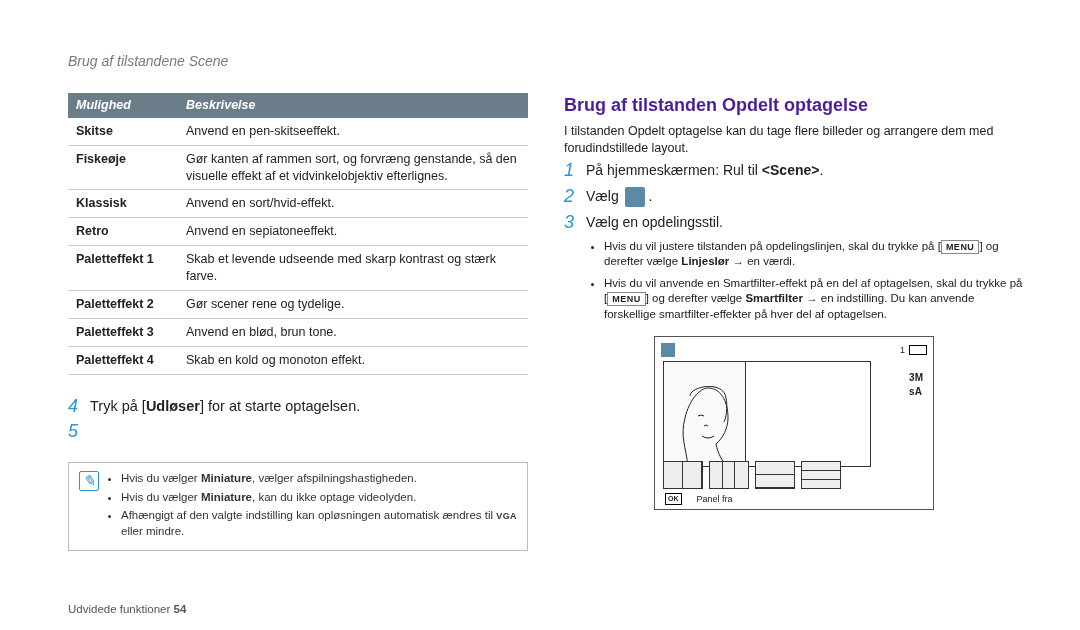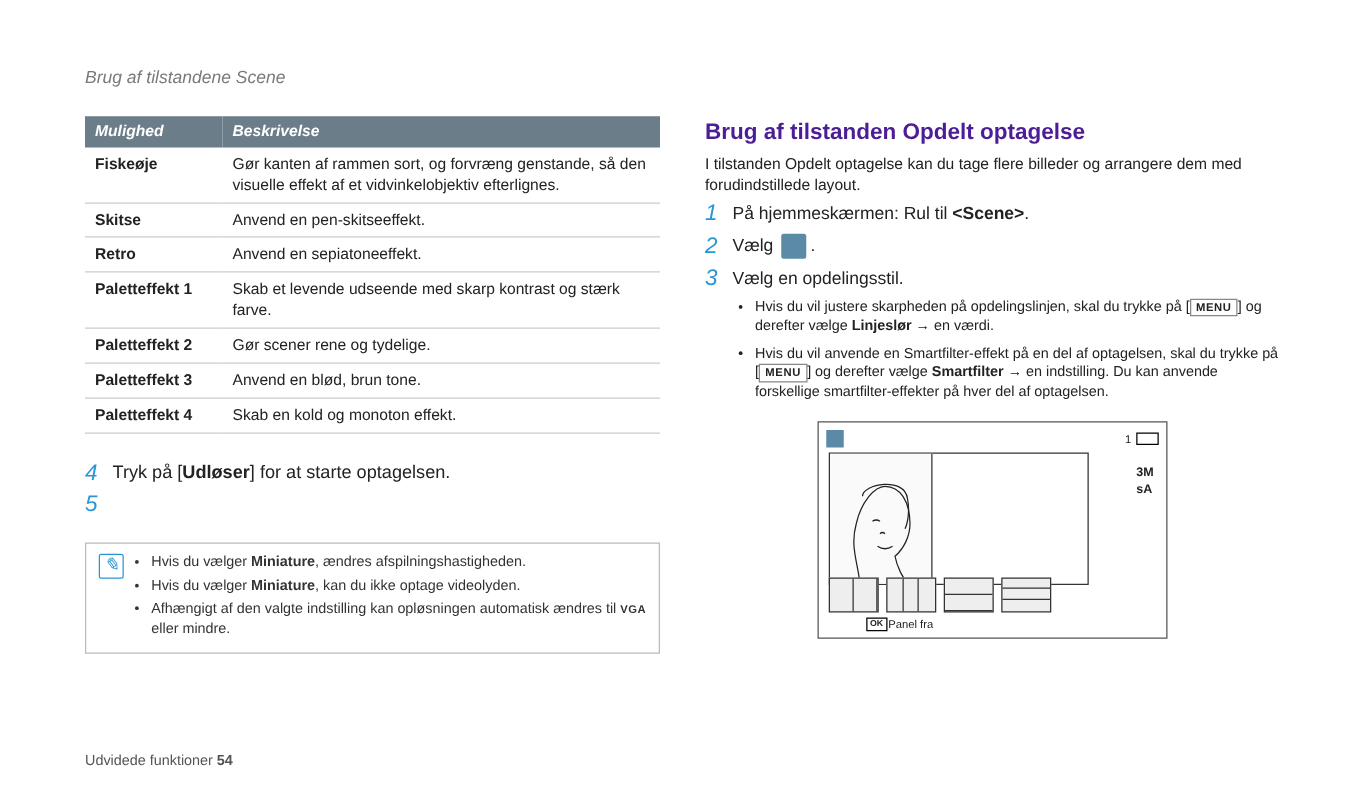--- a/index.html
+++ b/index.html
@@ -149,21 +149,21 @@
   .thumb.t1 div{width:50%;border-right:1px solid #333;}
   .thumb.t2 div{width:33.3%;border-right:1px solid #333;}
   .thumb.t2 div:last-child{border:none;}
   .thumb.t3{flex-direction:column;}
   .thumb.t3 div{height:50%;border-bottom:1px solid #333;}
   .thumb.t4{flex-direction:column;}
   .thumb.t4 div{height:33.3%;border-bottom:1px solid #333;}
   .thumb.t4 div:last-child{border:none;}
   .lcd-caption {
     position:absolute; left:8px; bottom:2px; font-size:9px;
-    display:flex; align-items:center; gap:1px;margin-left:28px;
+    display:flex; gap:15px;
   }
   .ok-btn {
     display:inline-block;border:1px solid #000;font-size:7px;
     padding:0 2px;font-weight:700;
   }
   .footer {
     font-size:11.5px;
     color:#555;
     padding-top:10px;
   }
@@ -183,26 +183,30 @@
     <div class="col">
       <table class="optsgrid">
         <thead>
           <tr>
             <th>Mulighed</th>
             <th>Beskrivelse</th>
           </tr>
         </thead>
         <tbody>
           <tr>
+              <td>Skitse</td>
+              <td>Anvend en pen-skitseeffekt.</td>
+            </tr>
+          <tr>
               <td>Fiskeøje</td>
               <td>Gør kanten af rammen sort, og forvræng genstande, så den visuelle effekt af et vidvinkelobjektiv efterlignes.</td>
             </tr>
           <tr>
-              <td>Skitse</td>
-              <td>Anvend en pen-skitseeffekt.</td>
+              <td>Klassisk</td>
+              <td>Anvend en sort/hvid-effekt.</td>
             </tr>
           <tr>
               <td>Retro</td>
               <td>Anvend en sepiatoneeffekt.</td>
             </tr>
           <tr>
               <td>Paletteffekt 1</td>
               <td>Skab et levende udseende med skarp kontrast og stærk farve.</td>
             </tr>
           <tr>
@@ -231,21 +235,21 @@
           <span class="num">5</span>
         </div>
       </div>
 
       <div class="notebox">
         <div class="note-icon">
           <div class="note-icon-sq">✎</div>
         </div>
         <ul>
           <li>
-            <span>Hvis du vælger </span><b>Miniature</b><span>, ændres afspilningshastigheden.</span>
+            <span>Hvis du vælger </span><b>Miniature</b><span>, vælger afspilningshastigheden.</span>
           </li>
           <li>
             <span>Hvis du vælger </span><b>Miniature</b><span>, kan du ikke optage videolyden.</span>
           </li>
           <li>
             <span>Afhængigt af den valgte indstilling kan opløsningen automatisk ændres til </span><span class="vga-tag">VGA</span><span> eller mindre.</span>
           </li>
         </ul>
       </div>
     </div>
@@ -270,21 +274,21 @@
           </span>
         </div>
         <div class="numitem">
           <span class="num">3</span>
           <span>Vælg en opdelingsstil.</span>
         </div>
       </div>
 
       <ul class="sub-bullets">
         <li>
-          <span>Hvis du vil justere skarpheden på opdelingslinjen, skal du trykke på [</span><span class="menu-label">MENU</span><span>] og derefter vælge </span><b>Linjeslør</b><span> → en værdi.</span>
+          <span>Hvis du vil justere tilstanden på opdelingslinjen, skal du trykke på [</span><span class="menu-label">MENU</span><span>] og derefter vælge </span><b>Linjeslør</b><span> → en værdi.</span>
         </li>
         <li>
           <span>Hvis du vil anvende en Smartfilter-effekt på en del af optagelsen, skal du trykke på [</span><span class="menu-label">MENU</span><span>] og derefter vælge </span><b>Smartfilter</b><span> → en indstilling. Du kan anvende forskellige smartfilter-effekter på hver del af optagelsen.</span>
         </li>
       </ul>
 
       <div class="lcd-preview">
         <div class="lcd-inner">
           <div class="lcd-top">
             <span class="left-ic"></span>

